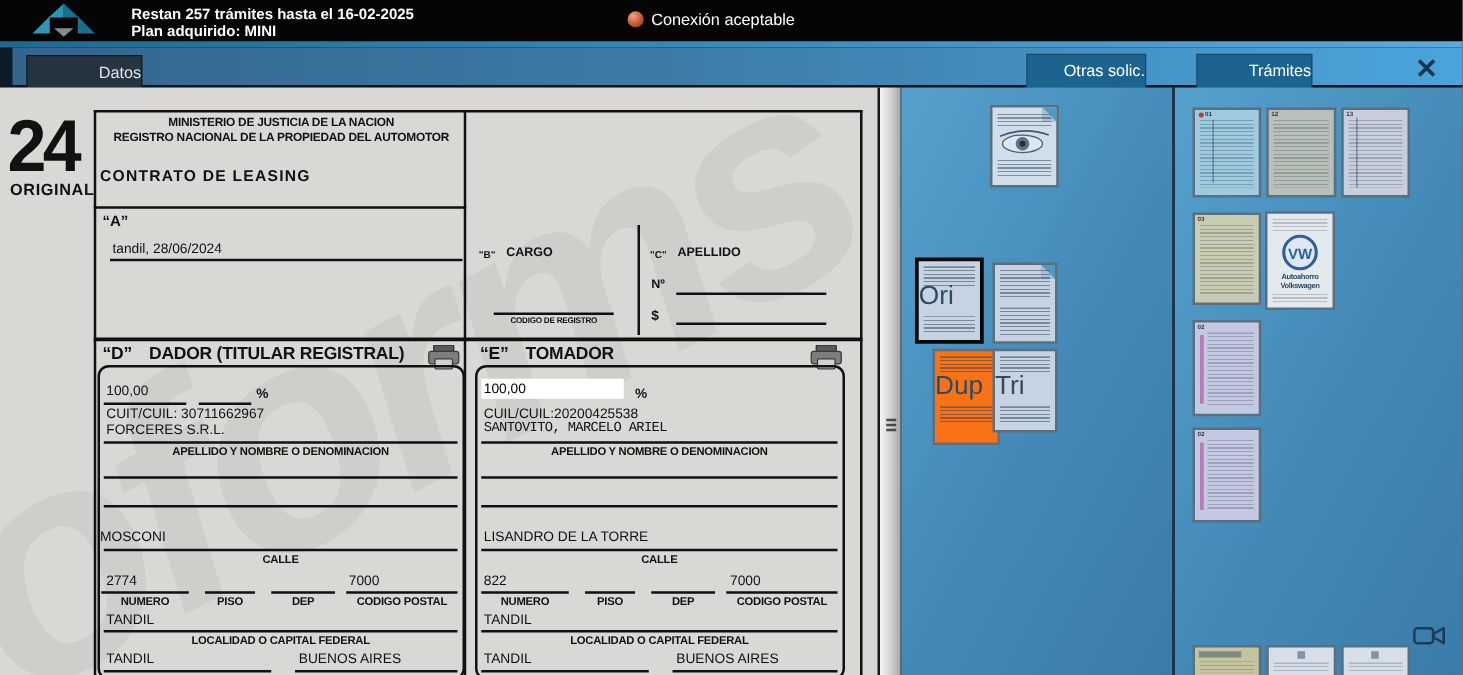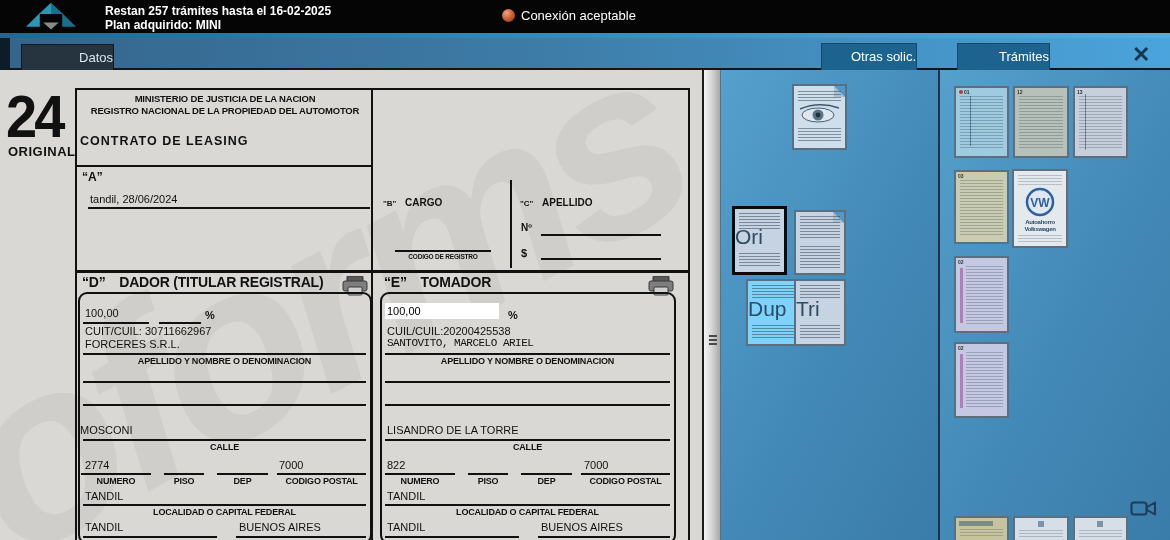--- a/index.html
+++ b/index.html
@@ -234,21 +234,21 @@
   <div class="doc-label" style="top:16px">Ori</div>
   <div class="tl" style="top:44px;height:15px"></div>
 </div>
 
 <div class="abs thumb" style="left:796px;top:212px;width:48px;height:61px;background:#c6d3e2">
   <div class="fold"></div>
   <div class="tl" style="top:4px;height:24px"></div>
   <div class="tl" style="top:34px;height:22px"></div>
 </div>
 
-<div class="abs thumb" style="left:748px;top:281px;width:50px;height:63px;background:#7dd3fc">
+<div class="abs thumb" style="left:748px;top:281px;width:50px;height:73px;background:#f97316">
   <div class="tl" style="top:4px;height:14px"></div>
   <div class="doc-label" style="top:16px">Dup</div>
   <div class="tl" style="top:44px;height:15px"></div>
 </div>
 
 <div class="abs thumb" style="left:796px;top:281px;width:48px;height:63px;background:#c6d3e2">
   <div class="tl" style="top:4px;height:14px"></div>
   <div class="doc-label" style="top:16px">Tri</div>
   <div class="tl" style="top:44px;height:15px"></div>
 </div>

